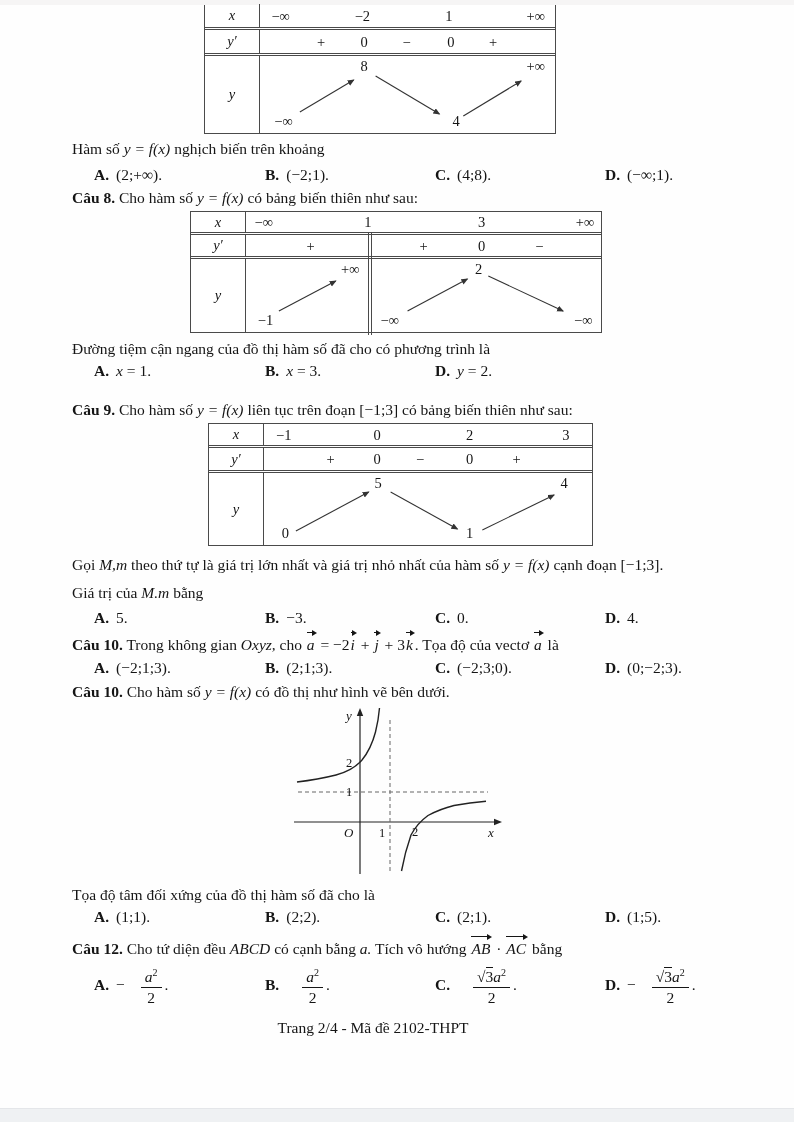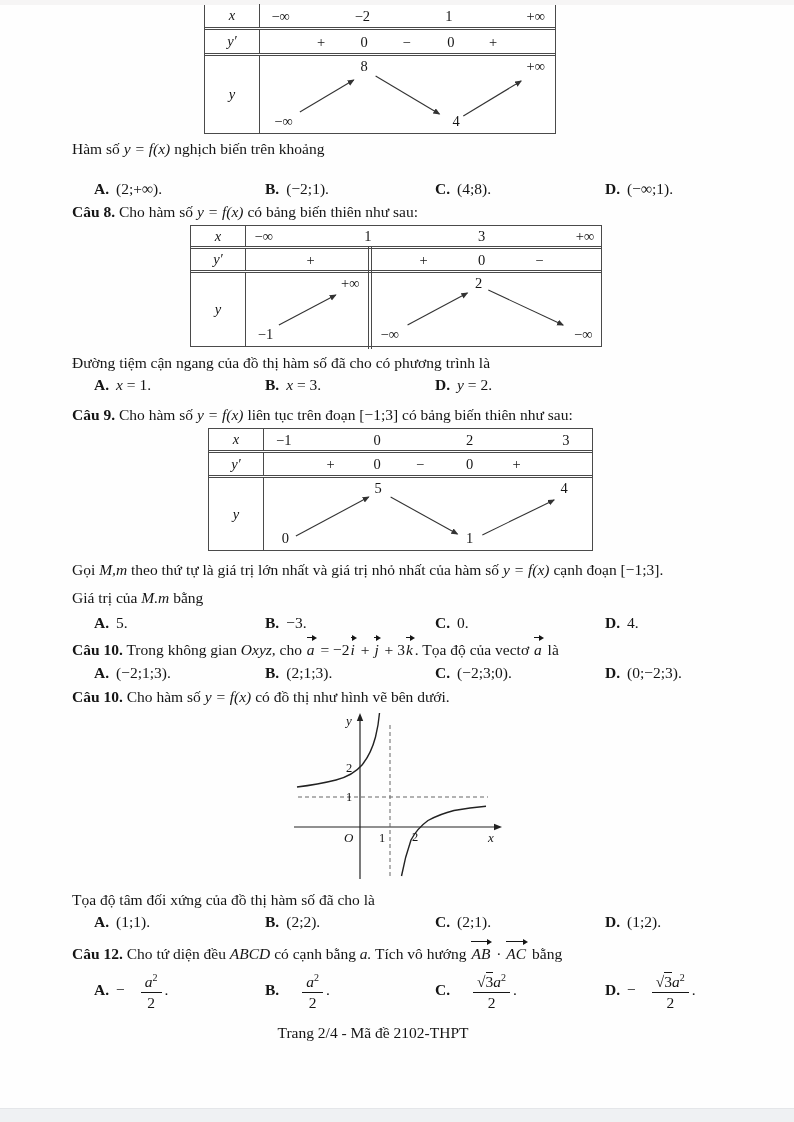--- a/index.html
+++ b/index.html
@@ -94,21 +94,21 @@
           <span class="top" style="left:93.5%">+∞</span>
         </div>
       </div>
     </div>
 
     <div class="line" style="margin-top:4px">
       <span>Hàm số</span>
       <span class="mi">y = f(x)</span>
       <span>nghịch biến trên khoảng</span>
     </div>
-    <div class="opts" style="margin-top:19px">
+    <div class="opts" style="margin-top:5px">
       <span class="opt"><span class="ol">A.</span><span>(2;+∞).</span></span>
       <span class="opt"><span class="ol">B.</span><span>(−2;1).</span></span>
       <span class="opt"><span class="ol">C.</span><span>(4;8).</span></span>
       <span class="opt"><span class="ol">D.</span><span>(−∞;1).</span></span>
     </div>
 
     <div class="line" style="margin-top:2px">
       <span class="b">Câu 8.</span>
       <span>Cho hàm số</span>
       <span class="mi">y = f(x)</span>
@@ -160,21 +160,21 @@
 
     <div class="line" style="margin-top:5px">
       <span>Đường tiệm cận ngang của đồ thị hàm số đã cho có phương trình là</span>
     </div>
     <div class="opts" style="margin-top:1px">
       <span class="opt"><span class="ol">A.</span><span class="mi">x</span> <span>= 1.</span></span>
       <span class="opt"><span class="ol">B.</span><span class="mi">x</span> <span>= 3.</span></span>
       <span class="opt"><span class="ol">D.</span><span class="mi">y</span> <span>= 2.</span></span>
     </div>
 
-    <div class="line" style="margin-top:9px">
+    <div class="line" style="margin-top:18px">
       <span class="b">Câu 9.</span>
       <span>Cho hàm số</span>
       <span class="mi">y = f(x)</span>
       <span>liên tục trên đoạn</span>
       <span>[−1;3]</span>
       <span>có bảng biến thiên như sau:</span>
     </div>
 
     <div class="bbt" style="width:385px;margin-left:136px;margin-top:3px">
       <div class="bbt-row" style="height:24px">
@@ -289,21 +289,21 @@
       </svg>
     </div>
 
     <div class="line" style="margin-top:3px">
       <span>Tọa độ tâm đối xứng của đồ thị hàm số đã cho là</span>
     </div>
     <div class="opts" style="margin-top:1px">
       <span class="opt"><span class="ol">A.</span><span>(1;1).</span></span>
       <span class="opt"><span class="ol">B.</span><span>(2;2).</span></span>
       <span class="opt"><span class="ol">C.</span><span>(2;1).</span></span>
-      <span class="opt"><span class="ol">D.</span><span>(1;2).</span></span>
+      <span class="opt"><span class="ol">D.</span><span>(1;5).</span></span>
     </div>
 
     <div class="line" style="margin-top:8px">
       <span class="b">Câu 12.</span>
       <span>Cho tứ diện đều</span>
       <span class="mi">ABCD</span>
       <span>có cạnh bằng</span>
       <span class="mi">a.</span>
       <span>Tích vô hướng</span>
       <span class="vec">AB</span>

